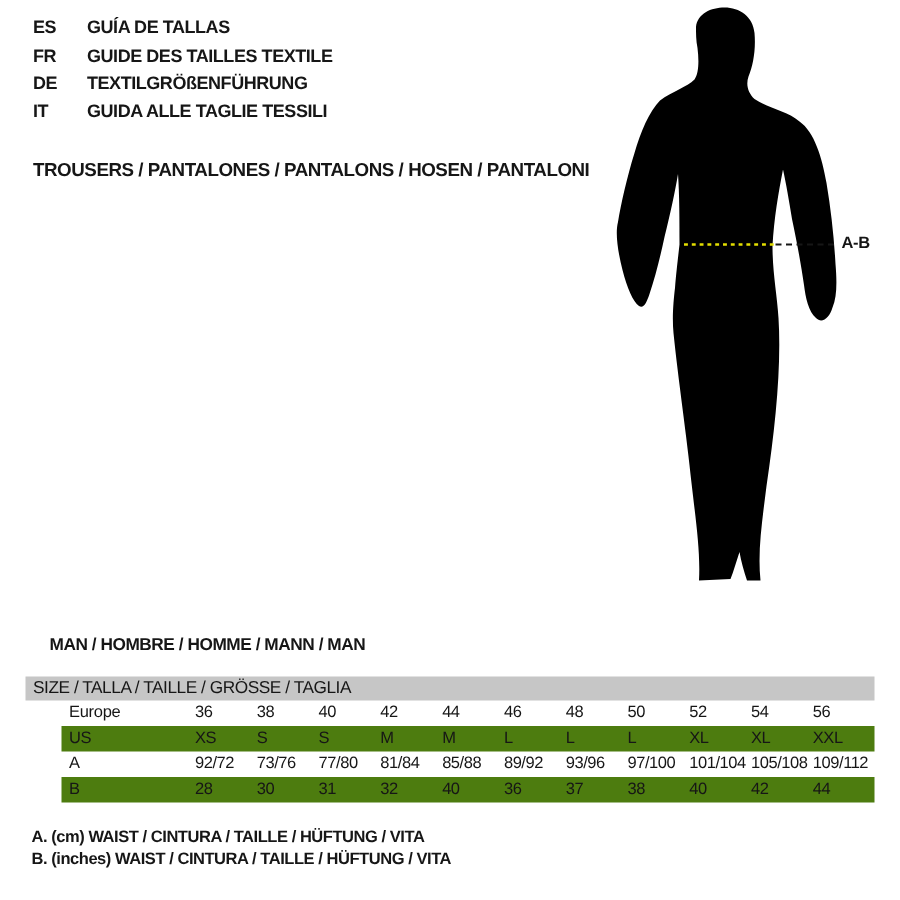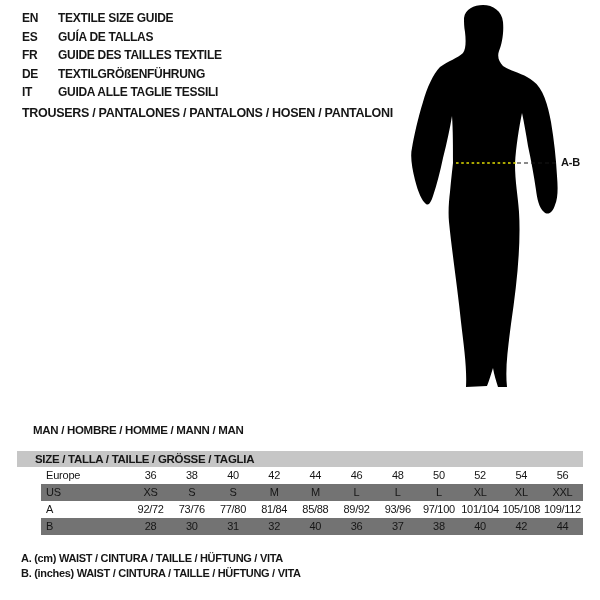--- a/index.html
+++ b/index.html
@@ -9,35 +9,31 @@
     -webkit-font-smoothing:antialiased;
   }
   .lang-block{position:absolute;left:22px;top:9px;}
   .lang-row{display:flex;font-weight:bold;font-size:12px;line-height:18.6px;letter-spacing:-0.3px;}
   .lang-code{width:36px;flex:none;}
   .category-title{position:absolute;left:22px;top:106px;font-weight:bold;font-size:12.5px;letter-spacing:-0.3px;white-space:nowrap;}
   .figure-svg{position:absolute;left:0;top:0;}
   .ab-label{position:absolute;left:561px;top:156px;font-size:11px;font-weight:bold;letter-spacing:-0.2px;}
   .man-title{position:absolute;left:21px;top:424px;font-weight:bold;font-size:11.5px;letter-spacing:-0.3px;white-space:nowrap;margin-left:12px;}
   .size-table{position:absolute;left:17px;top:451px;width:566px;font-size:11px;}
-  .st-header{background:#c6c6c6;font-weight:bold;font-size:11.5px;height:16px;line-height:16px;padding-left:18px;letter-spacing:-0.3px;}
+  .st-header{background:#c6c6c6;font-weight:normal;font-size:11.5px;height:16px;line-height:16px;padding-left:5px;letter-spacing:-0.3px;}
   .st-row{display:flex;height:17px;line-height:17px;margin-left:24px;}
-  .st-row.alt{background:#737373;}
+  .st-row.alt{background:#4d7c0f;}
   .st-label{width:84px;flex:none;padding-left:5px;letter-spacing:-0.2px;}
-  .st-cell{flex:1;text-align:center;letter-spacing:-0.3px;white-space:nowrap;}
+  .st-cell{flex:1;letter-spacing:-0.3px;white-space:nowrap;}
   .footnotes{position:absolute;left:21px;top:551px;font-weight:bold;font-size:11px;line-height:14.5px;letter-spacing:-0.3px;}
 </style>
 </head>
 <body>
 
 <div class="lang-block">
-  <div class="lang-row">
-    <span class="lang-code">EN</span>
-    <span class="lang-label">TEXTILE SIZE GUIDE</span>
-  </div>
   <div class="lang-row">
     <span class="lang-code">ES</span>
     <span class="lang-label">GUÍA DE TALLAS</span>
   </div>
   <div class="lang-row">
     <span class="lang-code">FR</span>
     <span class="lang-label">GUIDE DES TAILLES TEXTILE</span>
   </div>
   <div class="lang-row">
     <span class="lang-code">DE</span>

